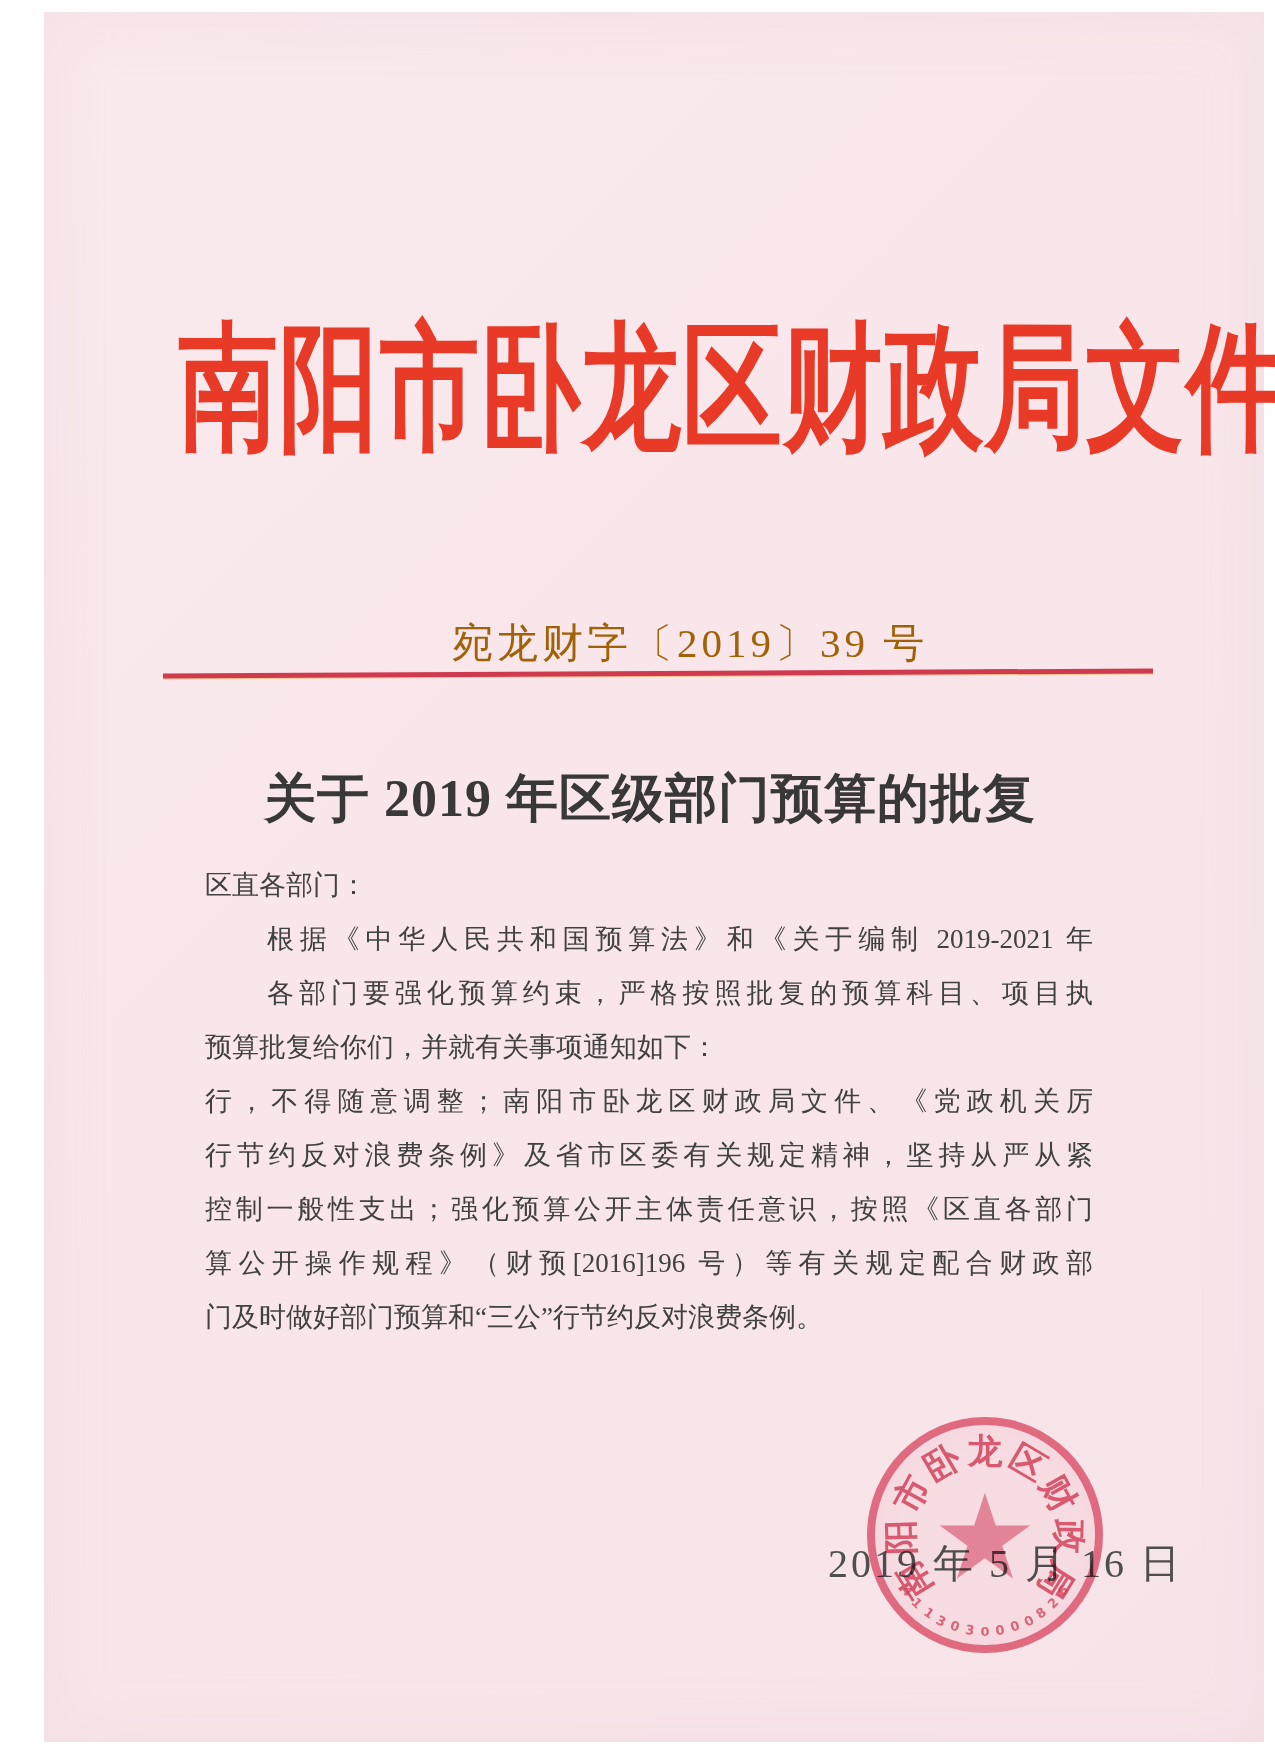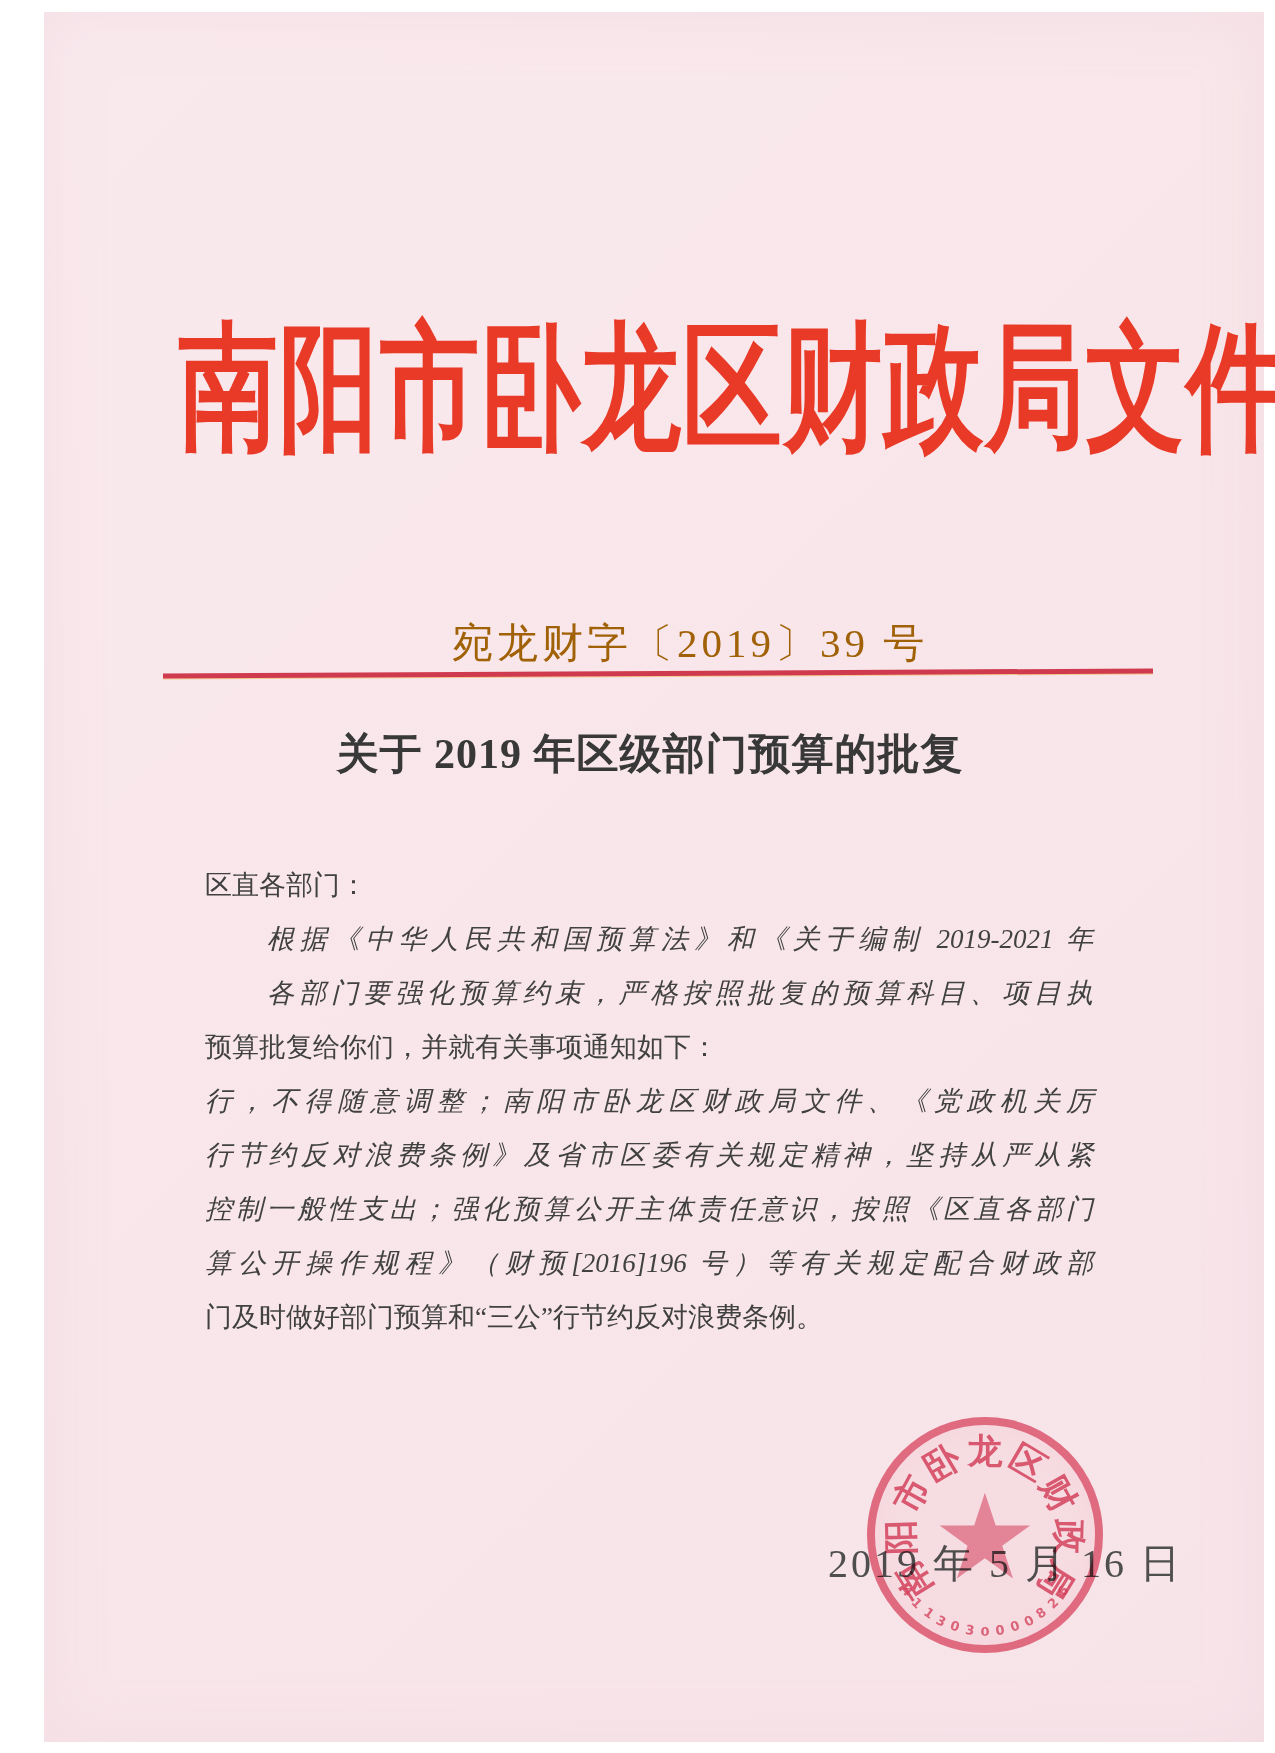--- a/index.html
+++ b/index.html
@@ -35,41 +35,40 @@
     margin-top:36px;
   }
   .red-line {
     position:absolute; left:163px; top:671px;
     width:990px; height:5px;
     background:var(--line-red);
     transform:rotate(-0.3deg);
     box-shadow:0 1px 0 rgba(240,170,60,0.5);
   }
   .doc-title {
-    position:absolute; left:160px; top:726px; width:980px;
+    position:absolute; left:160px; top:764px; width:980px;
     text-align:center;
-    font-size:42px; font-weight:bold; color:#383838;
+    font-size:52px; font-weight:bold; color:#383838;
     letter-spacing:1px;
     white-space:nowrap;
   }
   .body-block {
     position:absolute; left:205px; top:858px; width:888px;
     color:#414141;
   }
   .body-line {
     font-size:27px;
     line-height:54px;
     height:54px;
     white-space:nowrap;
   }
   .body-line.full {
     white-space:normal;
     text-align:justify;
     text-align-last:justify;
-    font-style:italic;
   }
   .body-line.indent { text-indent:62px; }
   .seal {
     position:absolute; left:867px; top:1417px;
     width:236px; height:236px;
     border-radius:50%;
     border:8px solid rgba(223,72,98,0.72);
     box-sizing:border-box;
     background:radial-gradient(circle, rgba(238,140,160,0.08) 55%, rgba(235,110,135,0.14) 100%);
   }

